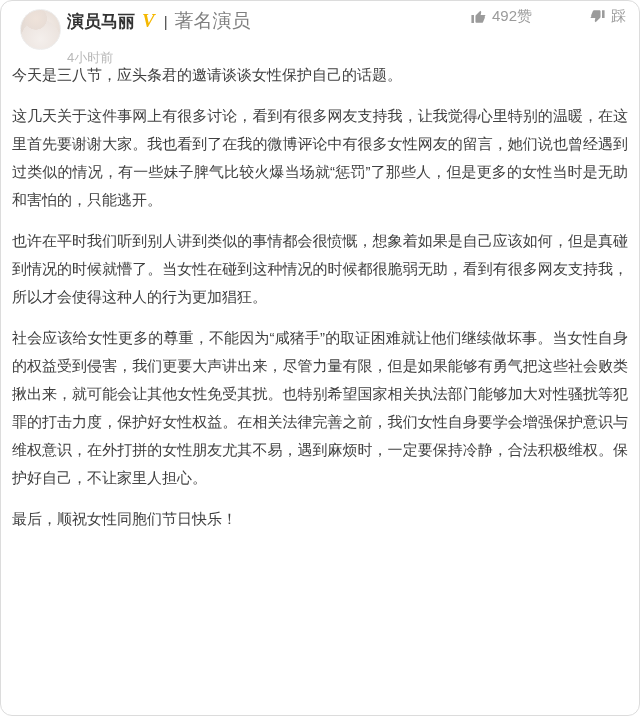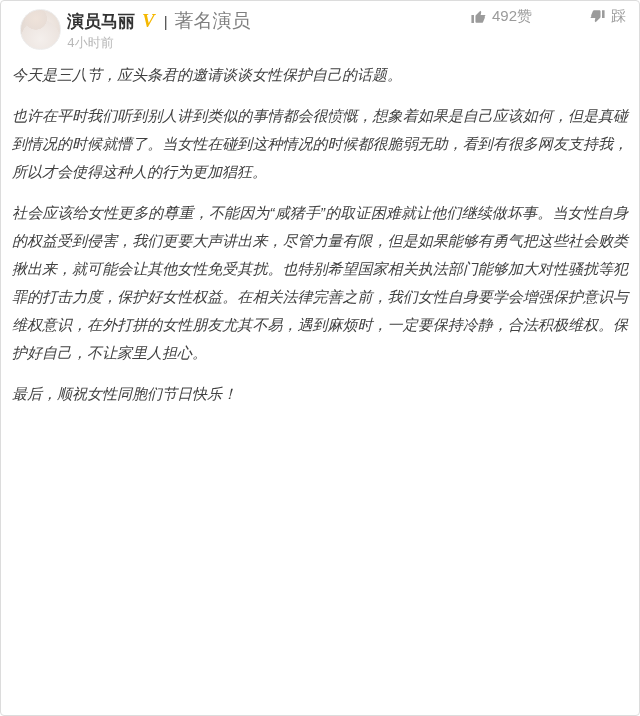--- a/index.html
+++ b/index.html
@@ -6,21 +6,21 @@
   html, body { background: #ffffff; }
   body {
     font-family: "Liberation Sans", "DejaVu Sans", sans-serif;
     width: 640px;
   }
   .card {
     width: 640px;
     height: 716px;
     background: #ffffff;
     border: 1px solid #dcdcdc;
-    border-radius: 4px;
+    border-radius: 12px;
     overflow: hidden;
     position: relative;
   }
   
   .header {
     position: relative;
     padding: 9px 14px 0 19px;
     height: 52px;
   }
   .avatar {
@@ -61,23 +61,22 @@
     font-size: 15px;
     margin: 0 7px 0 9px;
   }
   .user-title {
     font-size: 19px;
     color: #7f7f7f;
   }
   .timestamp {
     font-size: 13px;
     color: #b8b8b8;
-    margin-top: 4px;
+    margin-top: 18px;
     line-height: 16px;
-    font-family: Liberation Mono, monospace;
   }
   .actions {
     position: absolute;
     right: 13px;
     top: 6px;
     display: flex;
     align-items: center;
     color: #9b9b9b;
     font-size: 15px;
   }
@@ -90,21 +89,20 @@
   .action .ic {
     width: 17px; height: 17px;
     margin-right: 5px;
     display: inline-block;
   }
   .action .ic svg { display: block; width: 17px; height: 17px; fill: #9b9b9b; }
   .ic.down svg { transform: rotate(180deg); }
   
   .post-body {
     padding: 8px 11px 0 11px;
-    font-style: italic;
   }
   .post-body p {
     font-size: 15px;
     line-height: 28px;
     color: #404040;
     text-align: justify;
     margin: 0 0 13px 0;
   }
   .post-body p:last-child { margin-bottom: 12px; }
 </style>
@@ -141,18 +139,19 @@
               <path d="M2 10h3.6v11H2zM21.9 11.4c0-.9-.75-1.65-1.65-1.65h-5.2l.78-3.77.03-.26c0-.34-.14-.65-.36-.88L14.6 4 8.2 10.4c-.3.3-.48.71-.48 1.17v7.78c0 .91.74 1.65 1.65 1.65h7.43c.68 0 1.27-.41 1.52-1l2.49-5.82c.07-.19.1-.38.1-.59v-2.19z"></path>
             </svg>
         </span>
         <span>踩</span>
       </span>
     </div>
   </div>
 
   <div class="post-body">
     <p>今天是三八节，应头条君的邀请谈谈女性保护自己的话题。</p>
+    <p>这几天关于这件事网上有很多讨论，看到有很多网友支持我，让我觉得心里特别的温暖，在这里首先要谢谢大家。我也看到了在我的微博评论中有很多女性网友的留言，她们说也曾经遇到过类似的情况，有一些妹子脾气比较火爆当场就“惩罚”了那些人，但是更多的女性当时是无助和害怕的，只能逃开。</p>
     <p>也许在平时我们听到别人讲到类似的事情都会很愤慨，想象着如果是自己应该如何，但是真碰到情况的时候就懵了。当女性在碰到这种情况的时候都很脆弱无助，看到有很多网友支持我，所以才会使得这种人的行为更加猖狂。</p>
     <p>社会应该给女性更多的尊重，不能因为“咸猪手”的取证困难就让他们继续做坏事。当女性自身的权益受到侵害，我们更要大声讲出来，尽管力量有限，但是如果能够有勇气把这些社会败类揪出来，就可能会让其他女性免受其扰。也特别希望国家相关执法部门能够加大对性骚扰等犯罪的打击力度，保护好女性权益。在相关法律完善之前，我们女性自身要学会增强保护意识与维权意识，在外打拼的女性朋友尤其不易，遇到麻烦时，一定要保持冷静，合法积极维权。保护好自己，不让家里人担心。</p>
     <p>最后，顺祝女性同胞们节日快乐！</p>
   </div>
 
 </div>
 
 </body></html>

